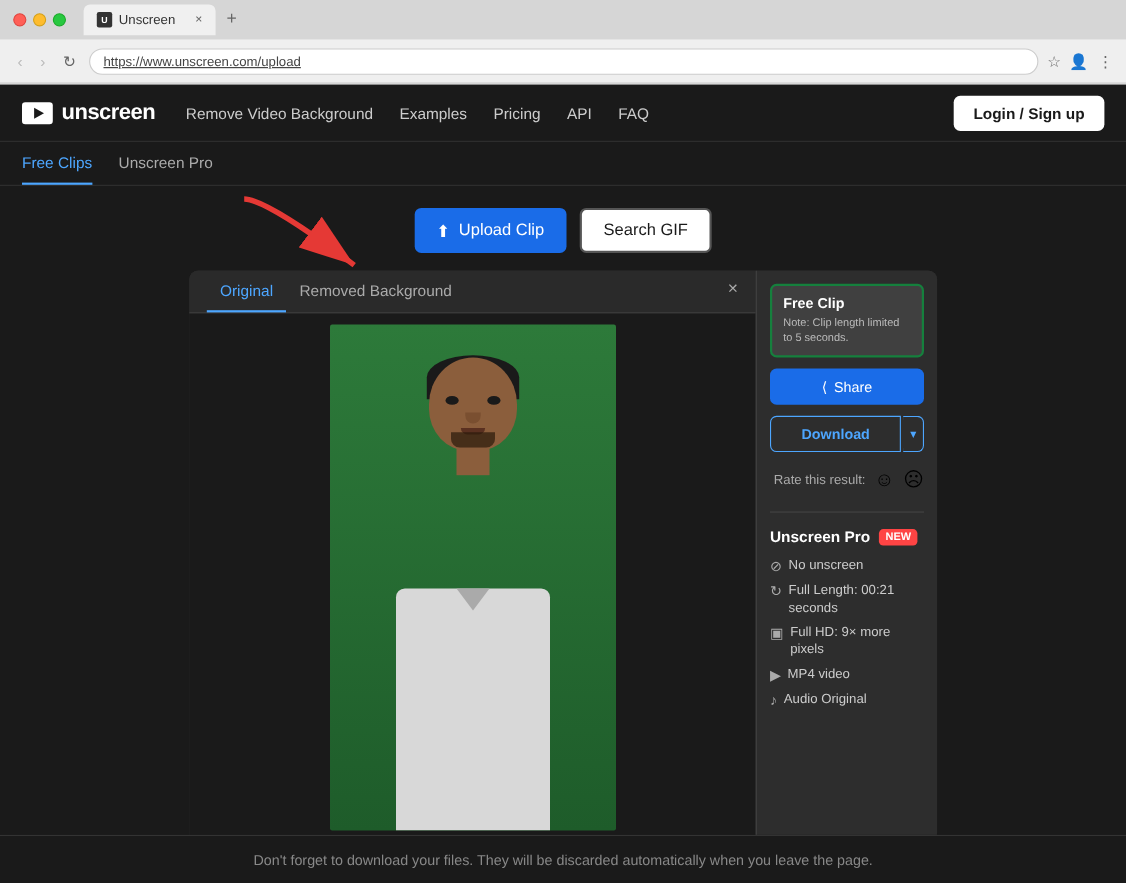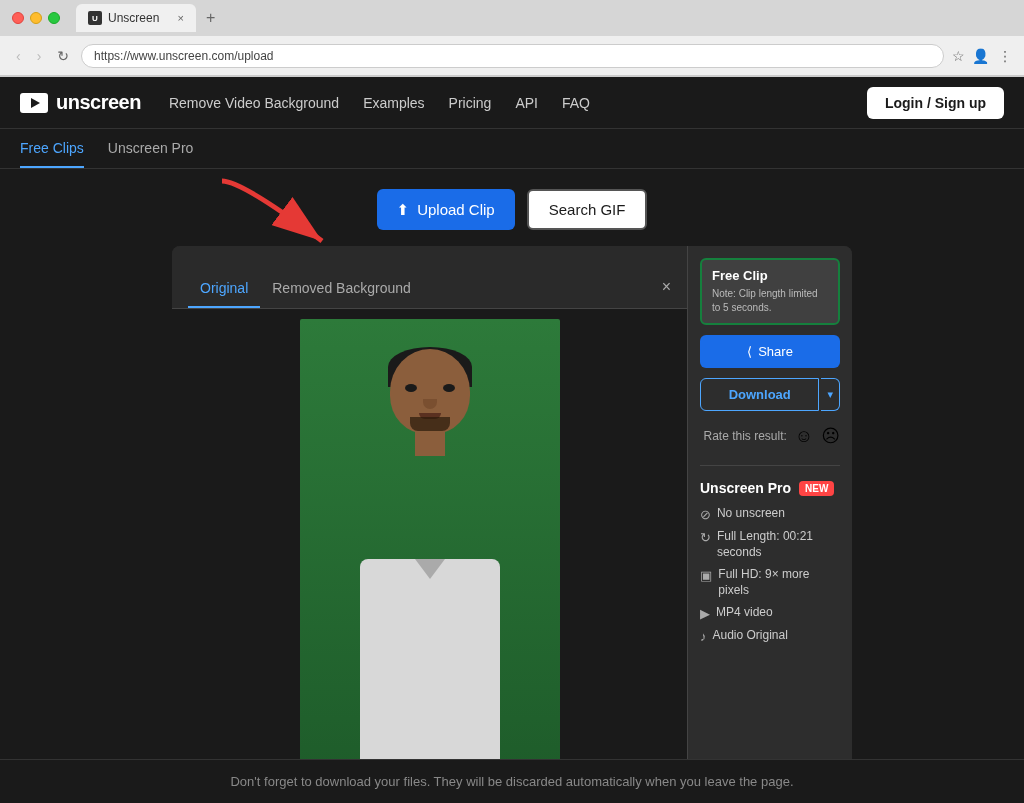--- a/index.html
+++ b/index.html
@@ -104,20 +104,21 @@
       flex: 1;
       background: white;
       border: 1px solid #ccc;
       border-radius: 20px;
       padding: 4px 12px;
       font-size: 12px;
       color: #333;
       display: flex;
       align-items: center;
       gap: 6px;
+      text-decoration: underline;
     }
     .address-text { font-size: 12px; color: #444; }
     .nav-icons {
       display: flex;
       gap: 8px;
       align-items: center;
     }
     .nav-icon { color: #666; font-size: 14px; cursor: pointer; }
 
     
@@ -256,21 +257,21 @@
       position: relative;
     }
 
     .clip-main {
       flex: 1;
     }
 
     .clip-tabs {
       display: flex;
       align-items: center;
-      padding: 28px 16px 0;
+      padding: 4px 16px 0;
       border-bottom: 1px solid #444;
       background: #2a2a2a;
     }
     .clip-tab {
       padding: 6px 12px 10px;
       font-size: 14px;
       color: #aaa;
       cursor: pointer;
       border-bottom: 2px solid transparent;
     }

